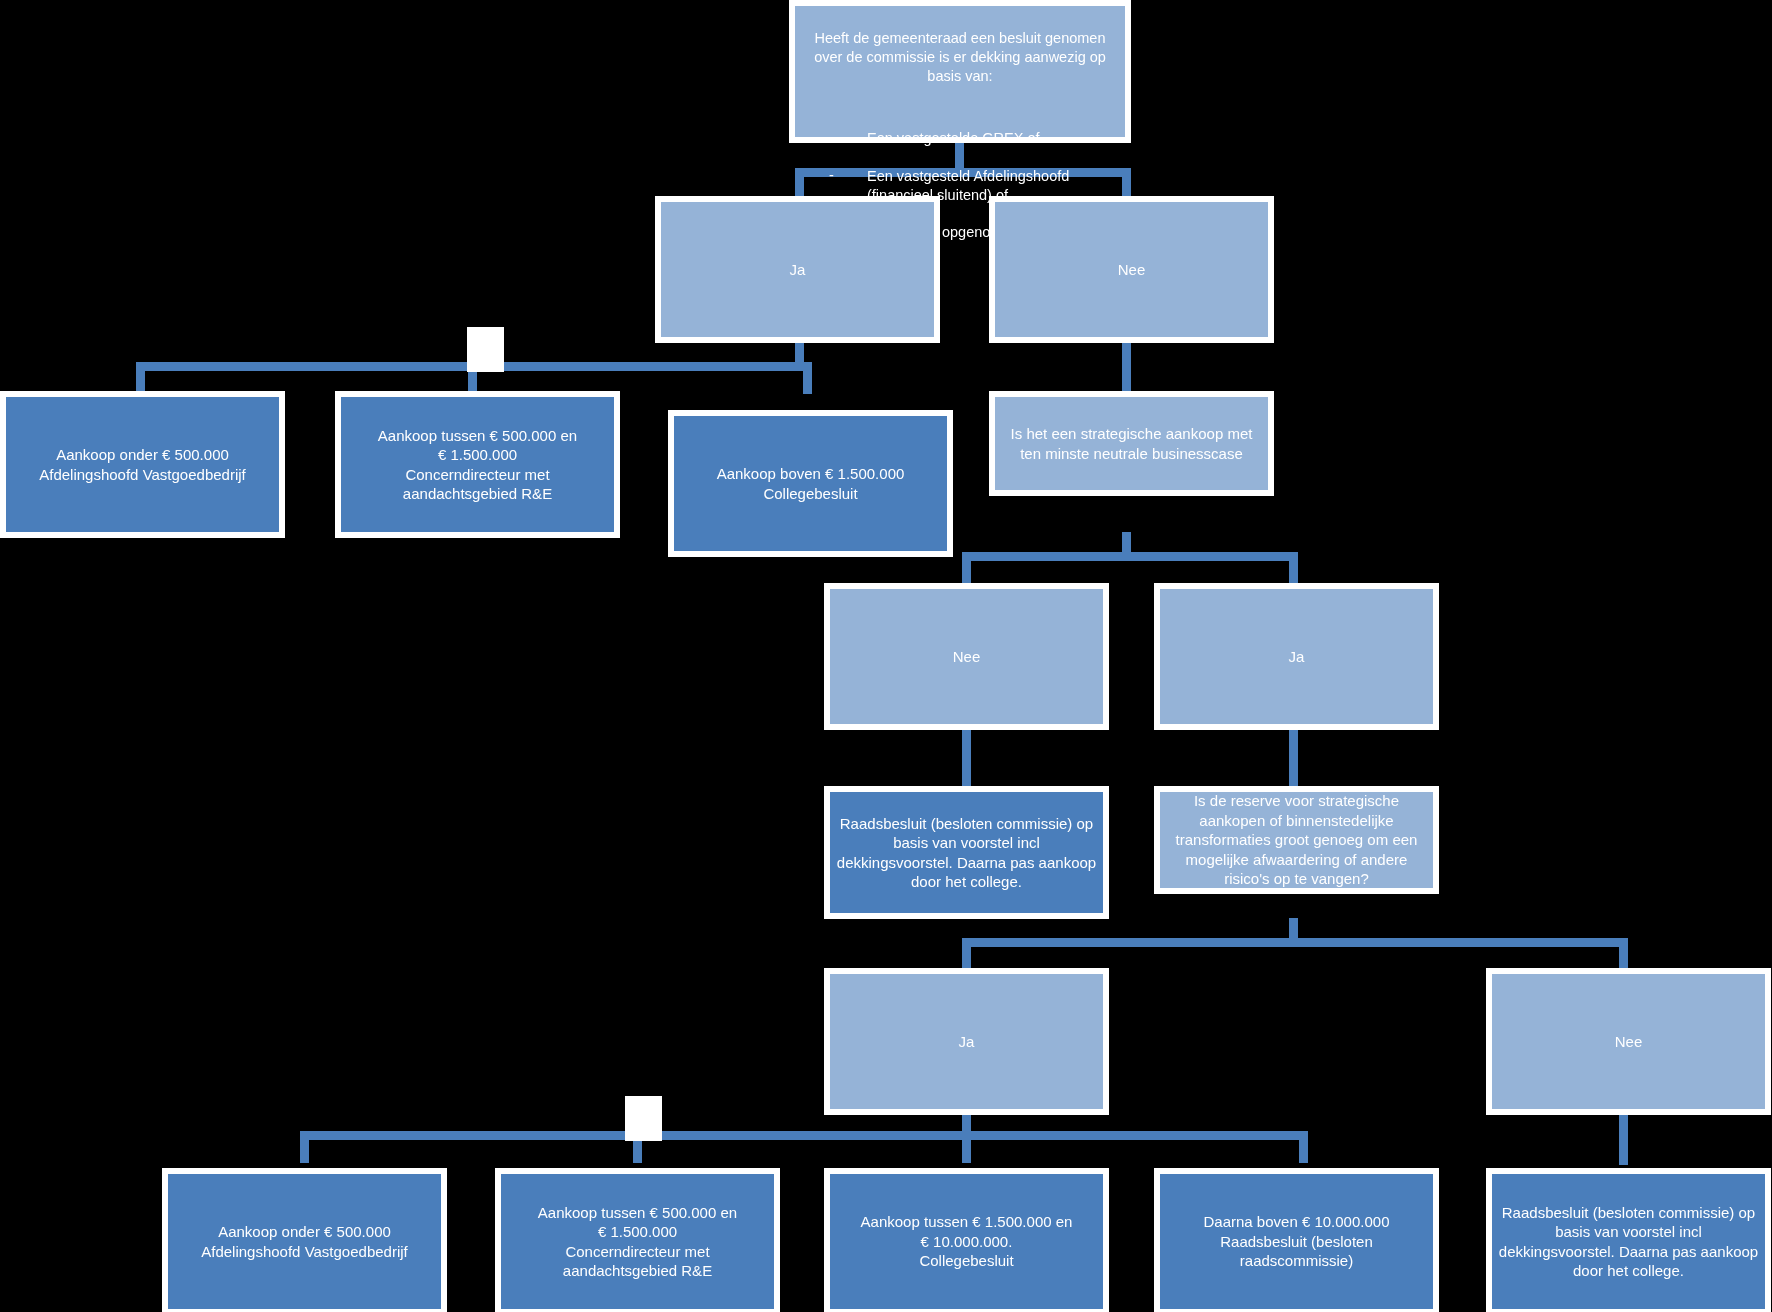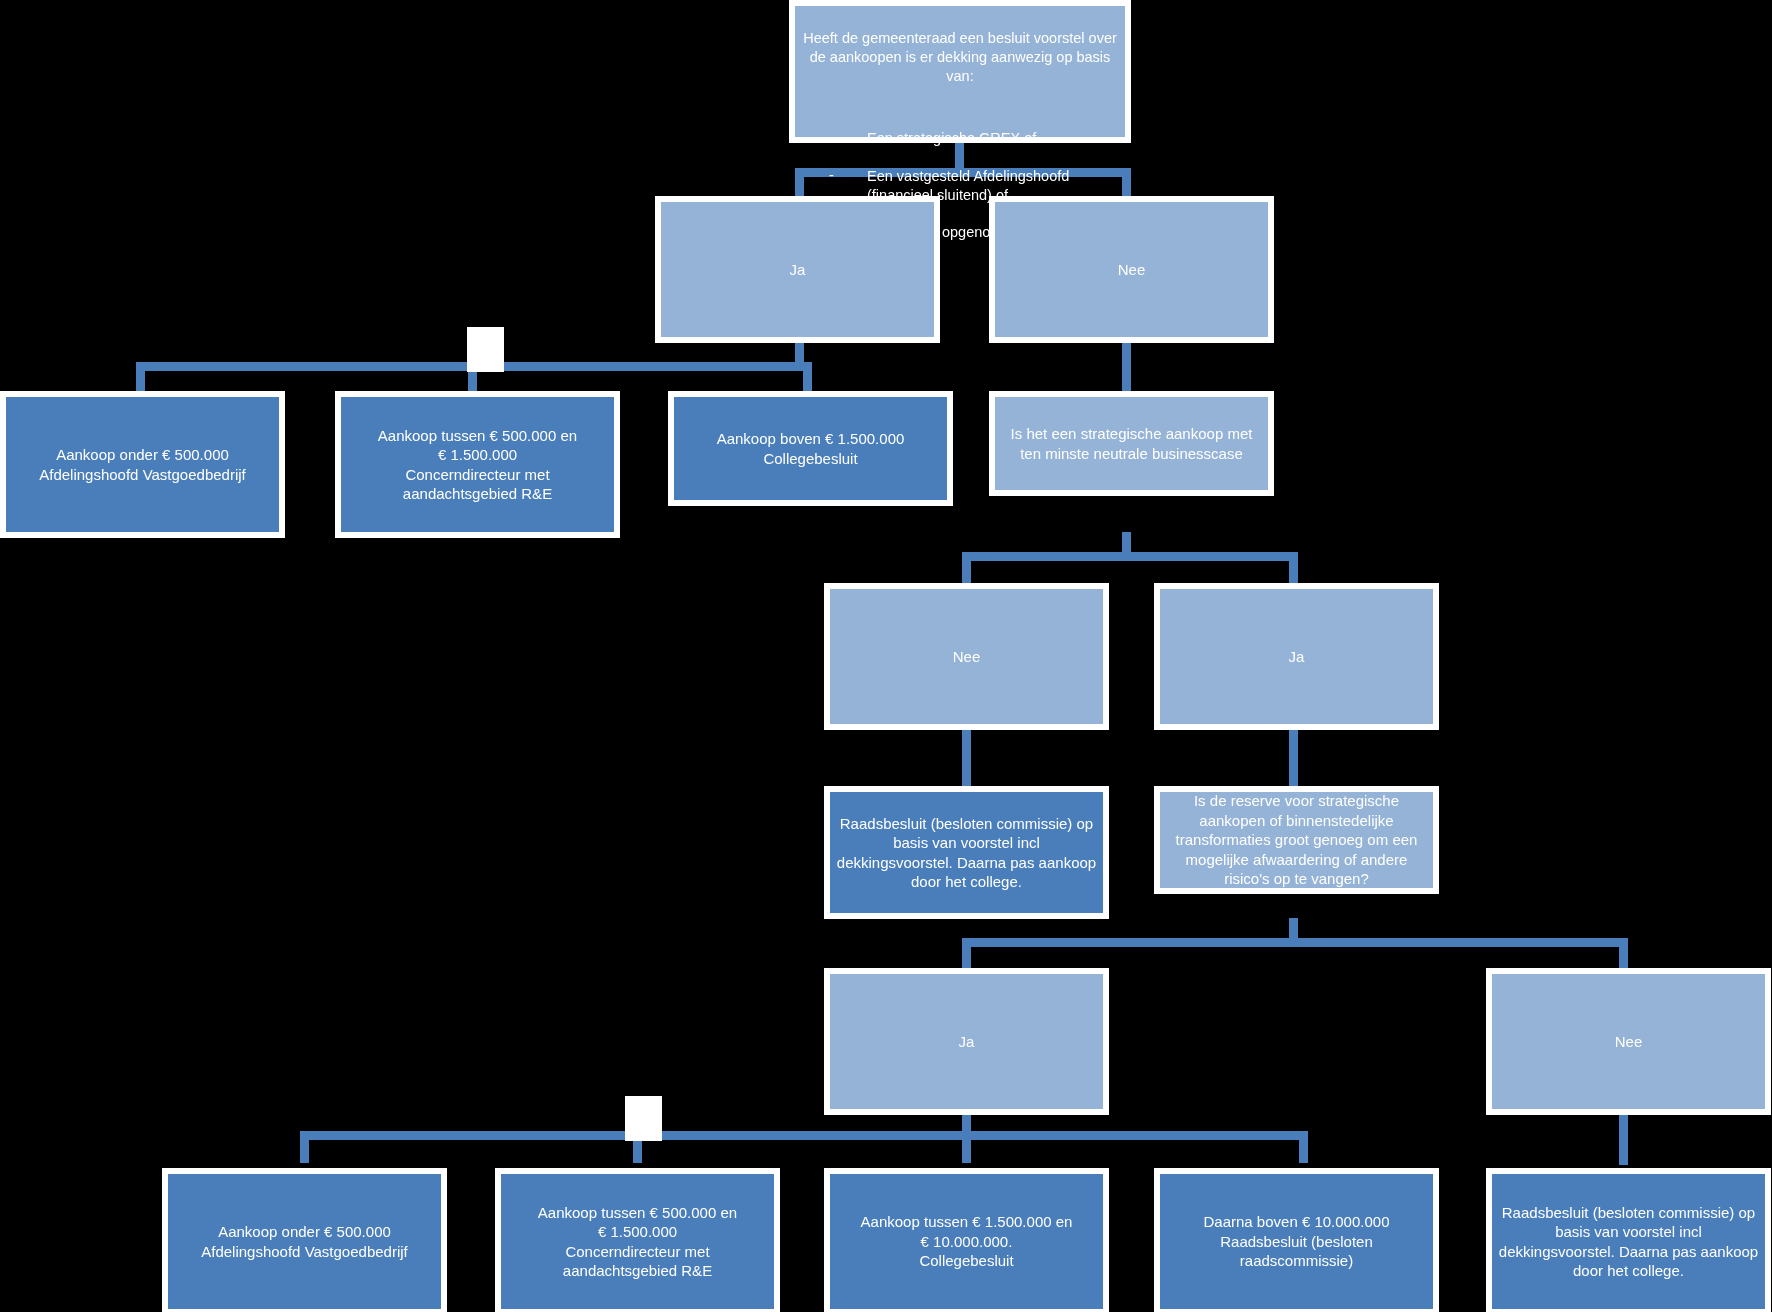--- a/index.html
+++ b/index.html
@@ -114,23 +114,23 @@
   <div class="conn h" style="left:300px;top:1131px;width:1008px;height:9px;"></div>
   <div class="conn v" style="left:300px;top:1131px;width:9px;height:32px;"></div>
   <div class="conn v" style="left:633px;top:1131px;width:9px;height:32px;"></div>
   <div class="conn v" style="left:962px;top:1131px;width:9px;height:32px;"></div>
   <div class="conn v" style="left:1299px;top:1131px;width:9px;height:32px;"></div>
 
   <div class="conn v" style="left:1619px;top:1110px;width:9px;height:55px;"></div>
 
   <div class="node topq fill-light f14" style="left:789px;top:0px;width:342px;height:143px;">
     <div class="txt" style="padding:0;">
-      <span class="head">Heeft de gemeenteraad een besluit voorstel over de aankoopen is er dekking aanwezig op basis van:</span>
+      <span class="head">Heeft de gemeenteraad een besluit genomen over de commissie is er dekking aanwezig op basis van:</span>
       <ul>
-        <li><span class="dash">-</span><span>Een strategische GREX of</span></li>
+        <li><span class="dash">-</span><span>Een vastgestelde GREX of</span></li>
         <li><span class="dash">-</span><span>Een vastgesteld Afdelingshoofd (financieel sluitend) of</span></li>
         <li><span class="dash">-</span><span>Investering opgenomen in de begroting</span></li>
       </ul>
     </div>
   </div>
 
   <div class="node fill-light f15" style="left:655px;top:196px;width:285px;height:147px;">
     <span class="txt">Ja</span>
   </div>
 
@@ -143,21 +143,21 @@
 Afdelingshoofd Vastgoedbedrijf</span>
   </div>
 
   <div class="node fill-dark f15" style="left:335px;top:391px;width:285px;height:147px;">
     <span class="txt">Aankoop tussen € 500.000 en
 € 1.500.000
 Concerndirecteur met
 aandachtsgebied R&amp;E</span>
   </div>
 
-  <div class="node fill-dark f15" style="left:668px;top:391px;width:285px;height:115px;justify-content:flex-end;">
+  <div class="node fill-dark f15" style="left:668px;top:410px;width:285px;height:147px;justify-content:flex-end;">
     <span class="txt">Aankoop boven € 1.500.000
 Collegebesluit</span>
   </div>
 
   <div class="node fill-light f15" style="left:989px;top:391px;width:285px;height:105px;">
     <span class="txt">Is het een strategische aankoop met ten minste neutrale businesscase</span>
   </div>
 
   <div class="node fill-light f15" style="left:824px;top:583px;width:285px;height:147px;">
     <span class="txt">Nee</span>

